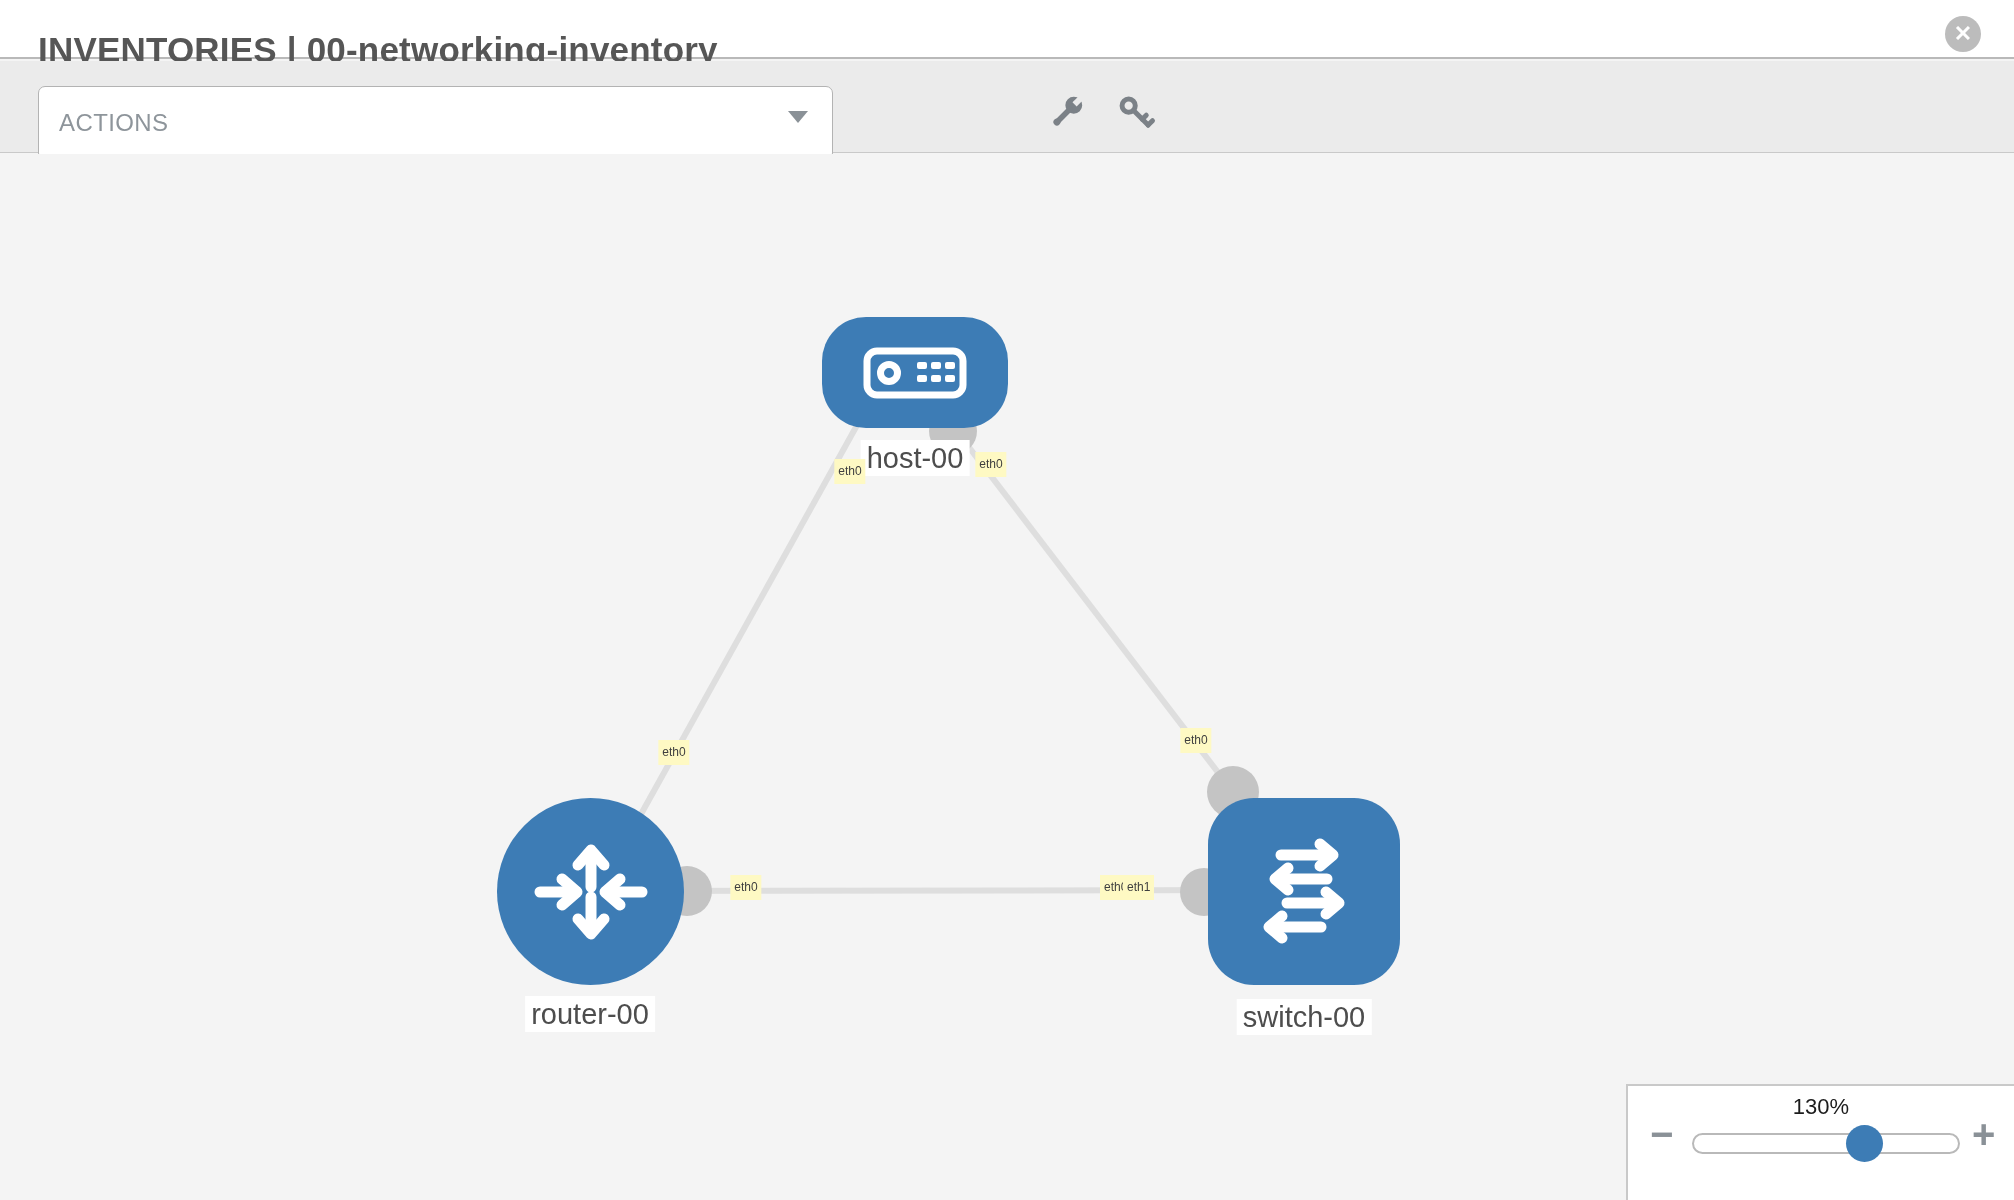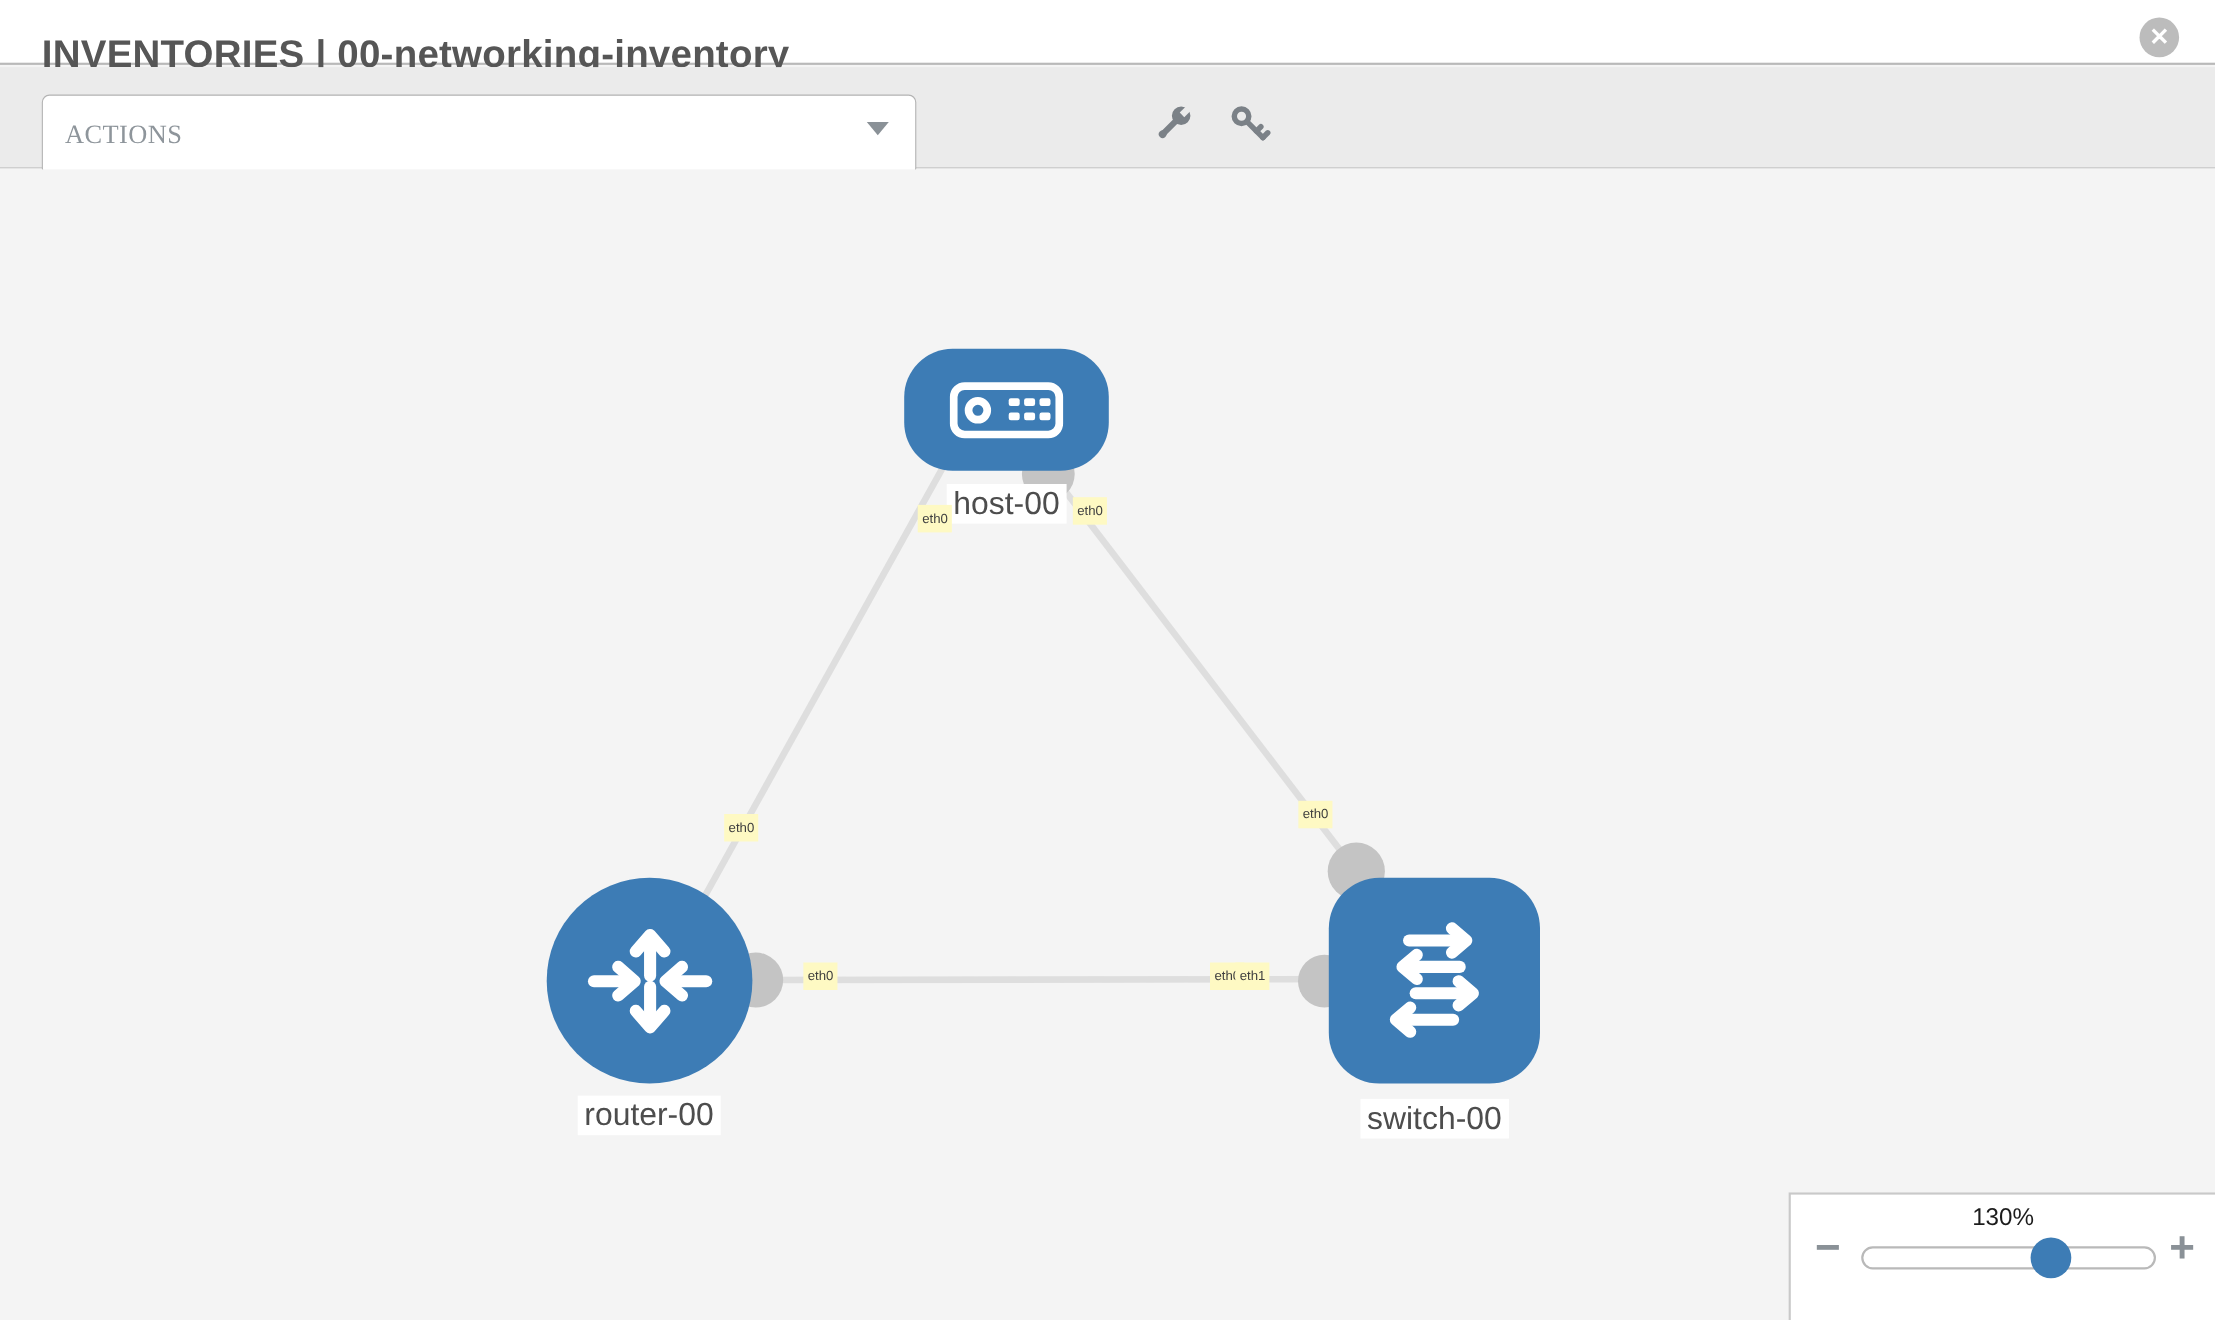--- a/index.html
+++ b/index.html
@@ -39,21 +39,21 @@
     background: #ebebeb;
     border-bottom: 1px solid #c9c9c9;
   }
   .dropdown {
     position: absolute; top: 25px; height: 74px;
     background: #ffffff;
     border: 1px solid #b3b3b3; border-radius: 7px;
     display: flex; align-items: center;
     padding: 0 20px;
     font-size: 24px; color: #8e959b;
-    cursor: pointer; letter-spacing: 0.4px; font-family: Liberation Serif, serif;
+    cursor: pointer; letter-spacing: 0.4px;
   }
   .dropdown-actions { left: 38px; width: 795px; }
   .dropdown-search  { left: 1180px; width: 797px; color: #98a0a6; }
   .caret {
     position: absolute; right: 24px; top: 24px;
     width: 0; height: 0;
     border-left: 10px solid transparent;
     border-right: 10px solid transparent;
     border-top: 12px solid #8a9197;
   }

